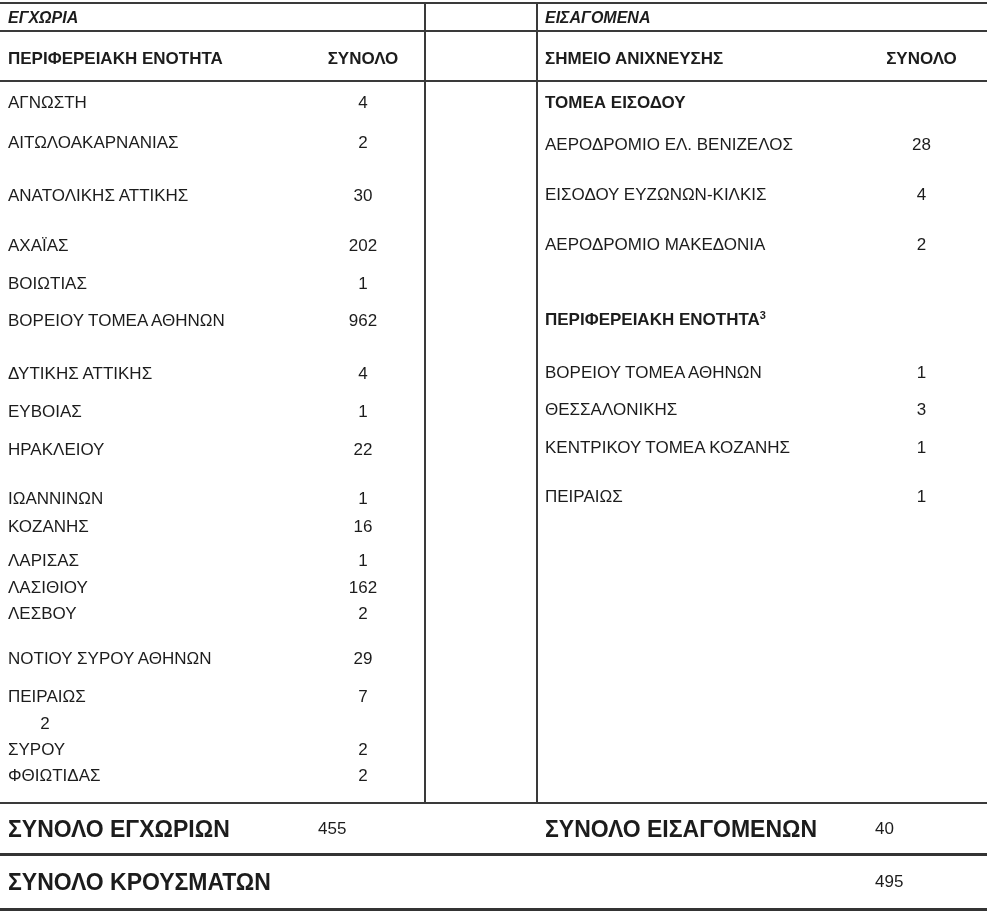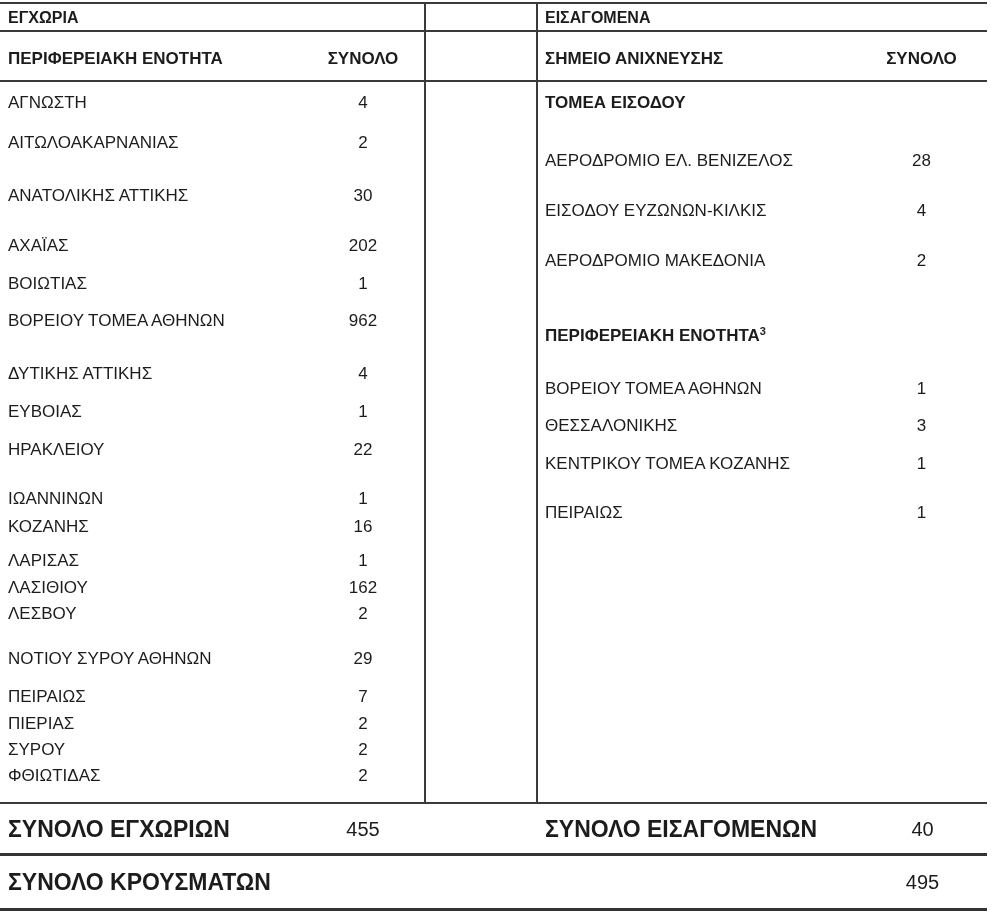--- a/index.html
+++ b/index.html
@@ -9,40 +9,40 @@
     background:#ffffff;
     font-family:"Liberation Sans", sans-serif;
     color:#1c1c1c;
     overflow:hidden;
   }
   .hline{position:absolute;left:0;width:987px;height:2px;background:#3a3a3a;}
   .hline.thick{height:3px;background:#343434;}
   .vline{position:absolute;top:2px;height:802px;width:2px;background:#3a3a3a;}
   .table-title{
     position:absolute;top:7px;
-    font-size:16px;font-weight:700;
+    font-size:16px;font-weight:700;font-style:italic;
     line-height:22px;white-space:nowrap;
   }
   .col-header{
     position:absolute;top:44px;height:30px;
     display:flex;align-items:center;
     font-size:17px;font-weight:700;
   }
   .col-header .lbl{flex:1;padding-left:8px;white-space:nowrap;}
   .rows{position:absolute;top:84px;}
   .row{display:flex;height:26px;line-height:26px;font-size:17px;}
   .row .lbl{flex:1;padding-left:8px;white-space:nowrap;overflow:hidden;}
   .sec-hdr{font-weight:700;}
   .left-geom{left:0;width:424px;}
   .right-geom{left:537px;width:463px;}
   .left-geom .val{width:90px;margin-right:16px;text-align:center;}
   .right-geom .val{width:95px;margin-right:31px;text-align:center;}
   .sup{font-size:11px;font-weight:700;position:relative;top:-6px;}
   .tot-lbl{position:absolute;font-size:23px;font-weight:700;line-height:26px;white-space:nowrap;}
-  .tot-val{position:absolute;font-size:20px;line-height:26px;text-align:center;}
+  .tot-val{position:absolute;font-size:17px;line-height:26px;text-align:left;}
 </style>
 </head>
 <body>
 
 <div class="canvas">
 
   <div class="hline" style="top:2px"></div>
   <div class="hline" style="top:30px"></div>
   <div class="hline" style="top:80px"></div>
   <div class="hline" style="top:802px"></div>
@@ -122,38 +122,37 @@
       </div>
     <div class="row" style="margin-top:19px">
         <span class="lbl">ΝΟΤΙΟΥ ΣΥΡΟΥ ΑΘΗΝΩΝ</span>
         <span class="val">29</span>
       </div>
     <div class="row" style="margin-top:12px">
         <span class="lbl">ΠΕΙΡΑΙΩΣ</span>
         <span class="val">7</span>
       </div>
     <div class="row" style="margin-top:1px">
-        <span class="lbl">ΠΙΕΡΙΑΣ</span>
         <span class="val">2</span>
       </div>
     <div class="row" style="margin-top:0">
         <span class="lbl">ΣΥΡΟΥ</span>
         <span class="val">2</span>
       </div>
     <div class="row" style="margin-top:0">
         <span class="lbl">ΦΘΙΩΤΙΔΑΣ</span>
         <span class="val">2</span>
       </div>
   </div>
 
   <div class="rows right-geom">
     <div class="row" style="margin-top:6px">
       <span class="lbl sec-hdr">ΤΟΜΕΑ ΕΙΣΟΔΟΥ</span>
     </div>
-    <div class="row" style="margin-top:32px">
+    <div class="row" style="margin-top:16px">
         <span class="lbl">ΑΕΡΟΔΡΟΜΙΟ ΕΛ. ΒΕΝΙΖΕΛΟΣ</span>
         <span class="val">28</span>
       </div>
     <div class="row" style="margin-top:24px">
         <span class="lbl">ΕΙΣΟΔΟΥ ΕΥΖΩΝΩΝ-ΚΙΛΚΙΣ</span>
         <span class="val">4</span>
       </div>
     <div class="row" style="margin-top:24px">
         <span class="lbl">ΑΕΡΟΔΡΟΜΙΟ ΜΑΚΕΔΟΝΙΑ</span>
         <span class="val">2</span>

